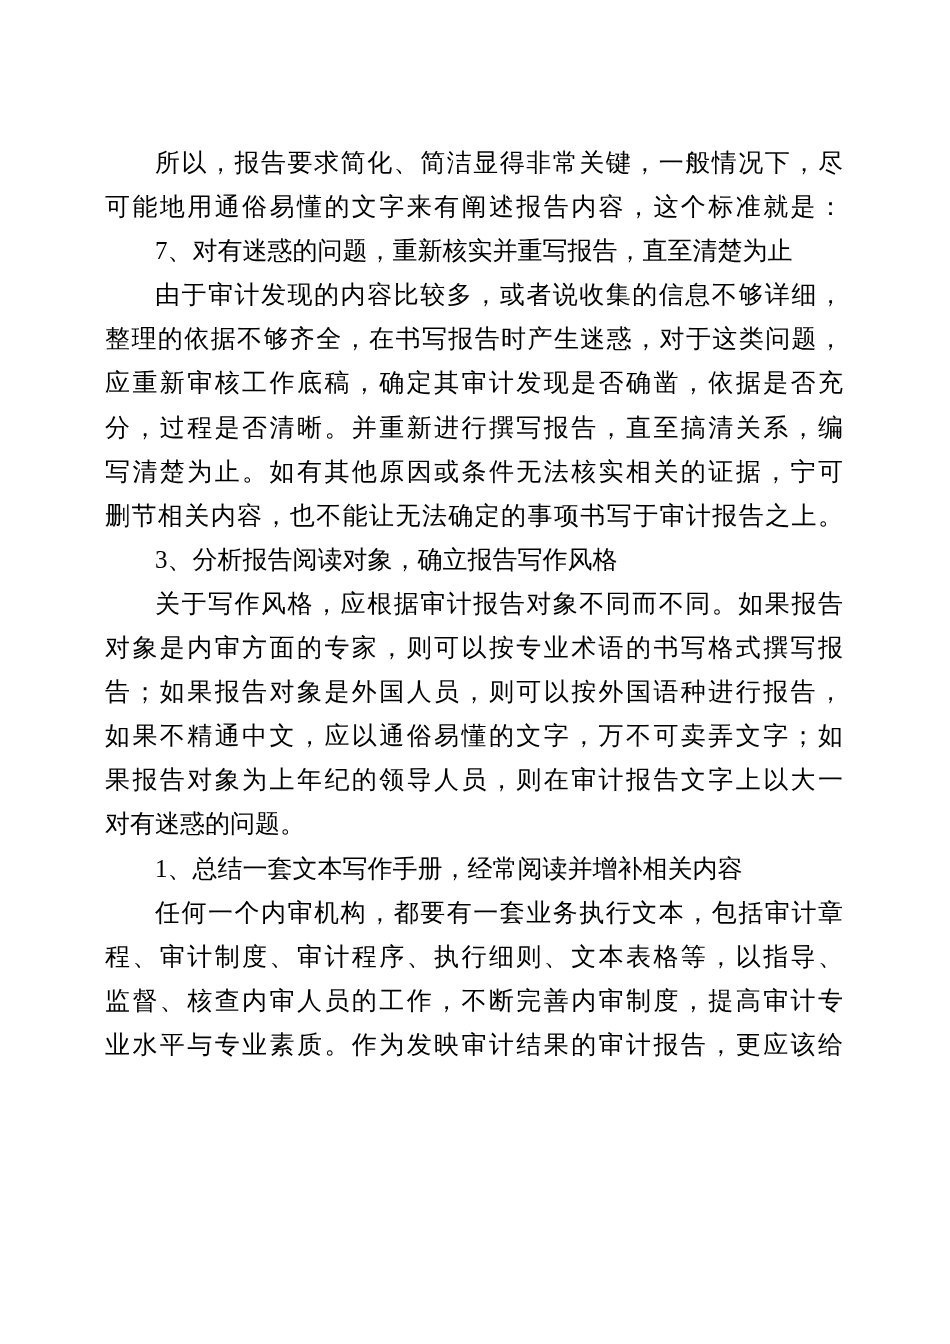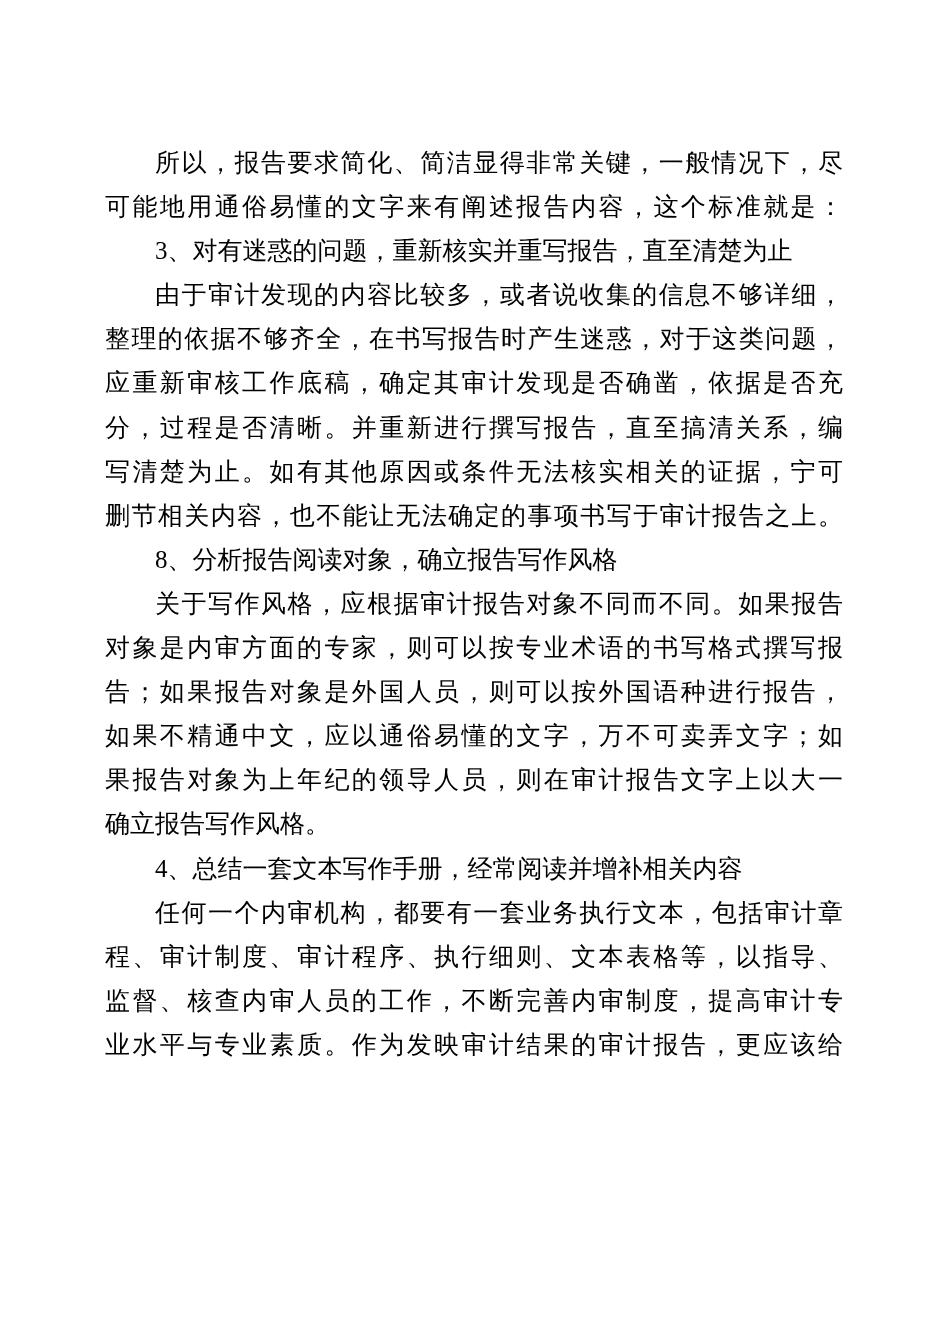--- a/index.html
+++ b/index.html
@@ -97,21 +97,21 @@
         <span>容</span>
         <span>，</span>
         <span>这</span>
         <span>个</span>
         <span>标</span>
         <span>准</span>
         <span>就</span>
         <span>是</span>
         <span>：</span>
       </div>
-      <div class="line indent">3、对有迷惑的问题，重新核实并重写报告，直至清楚为止</div>
+      <div class="line indent">7、对有迷惑的问题，重新核实并重写报告，直至清楚为止</div>
       <div class="line indent just">
         <span>由</span>
         <span>于</span>
         <span>审</span>
         <span>计</span>
         <span>发</span>
         <span>现</span>
         <span>的</span>
         <span>内</span>
         <span>容</span>
@@ -273,21 +273,21 @@
         <span>写</span>
         <span>于</span>
         <span>审</span>
         <span>计</span>
         <span>报</span>
         <span>告</span>
         <span>之</span>
         <span>上</span>
         <span>。</span>
       </div>
-      <div class="line indent">8、分析报告阅读对象，确立报告写作风格</div>
+      <div class="line indent">3、分析报告阅读对象，确立报告写作风格</div>
       <div class="line indent just">
         <span>关</span>
         <span>于</span>
         <span>写</span>
         <span>作</span>
         <span>风</span>
         <span>格</span>
         <span>，</span>
         <span>应</span>
         <span>根</span>
@@ -418,22 +418,22 @@
         <span>计</span>
         <span>报</span>
         <span>告</span>
         <span>文</span>
         <span>字</span>
         <span>上</span>
         <span>以</span>
         <span>大</span>
         <span>一</span>
       </div>
-      <div class="line">确立报告写作风格。</div>
-      <div class="line indent">4、总结一套文本写作手册，经常阅读并增补相关内容</div>
+      <div class="line">对有迷惑的问题。</div>
+      <div class="line indent">1、总结一套文本写作手册，经常阅读并增补相关内容</div>
       <div class="line indent just">
         <span>任</span>
         <span>何</span>
         <span>一</span>
         <span>个</span>
         <span>内</span>
         <span>审</span>
         <span>机</span>
         <span>构</span>
         <span>，</span>

